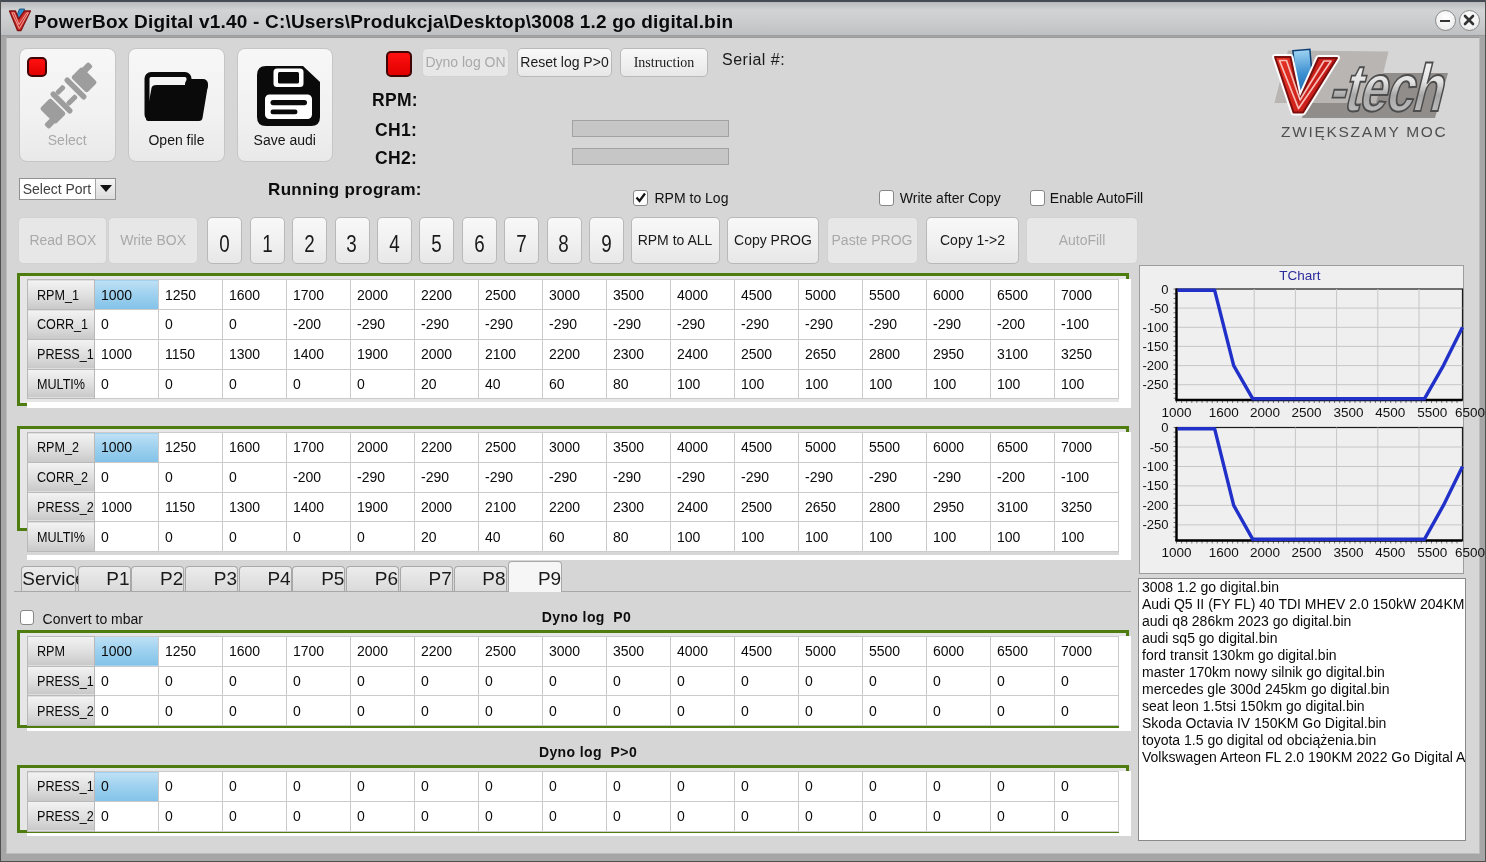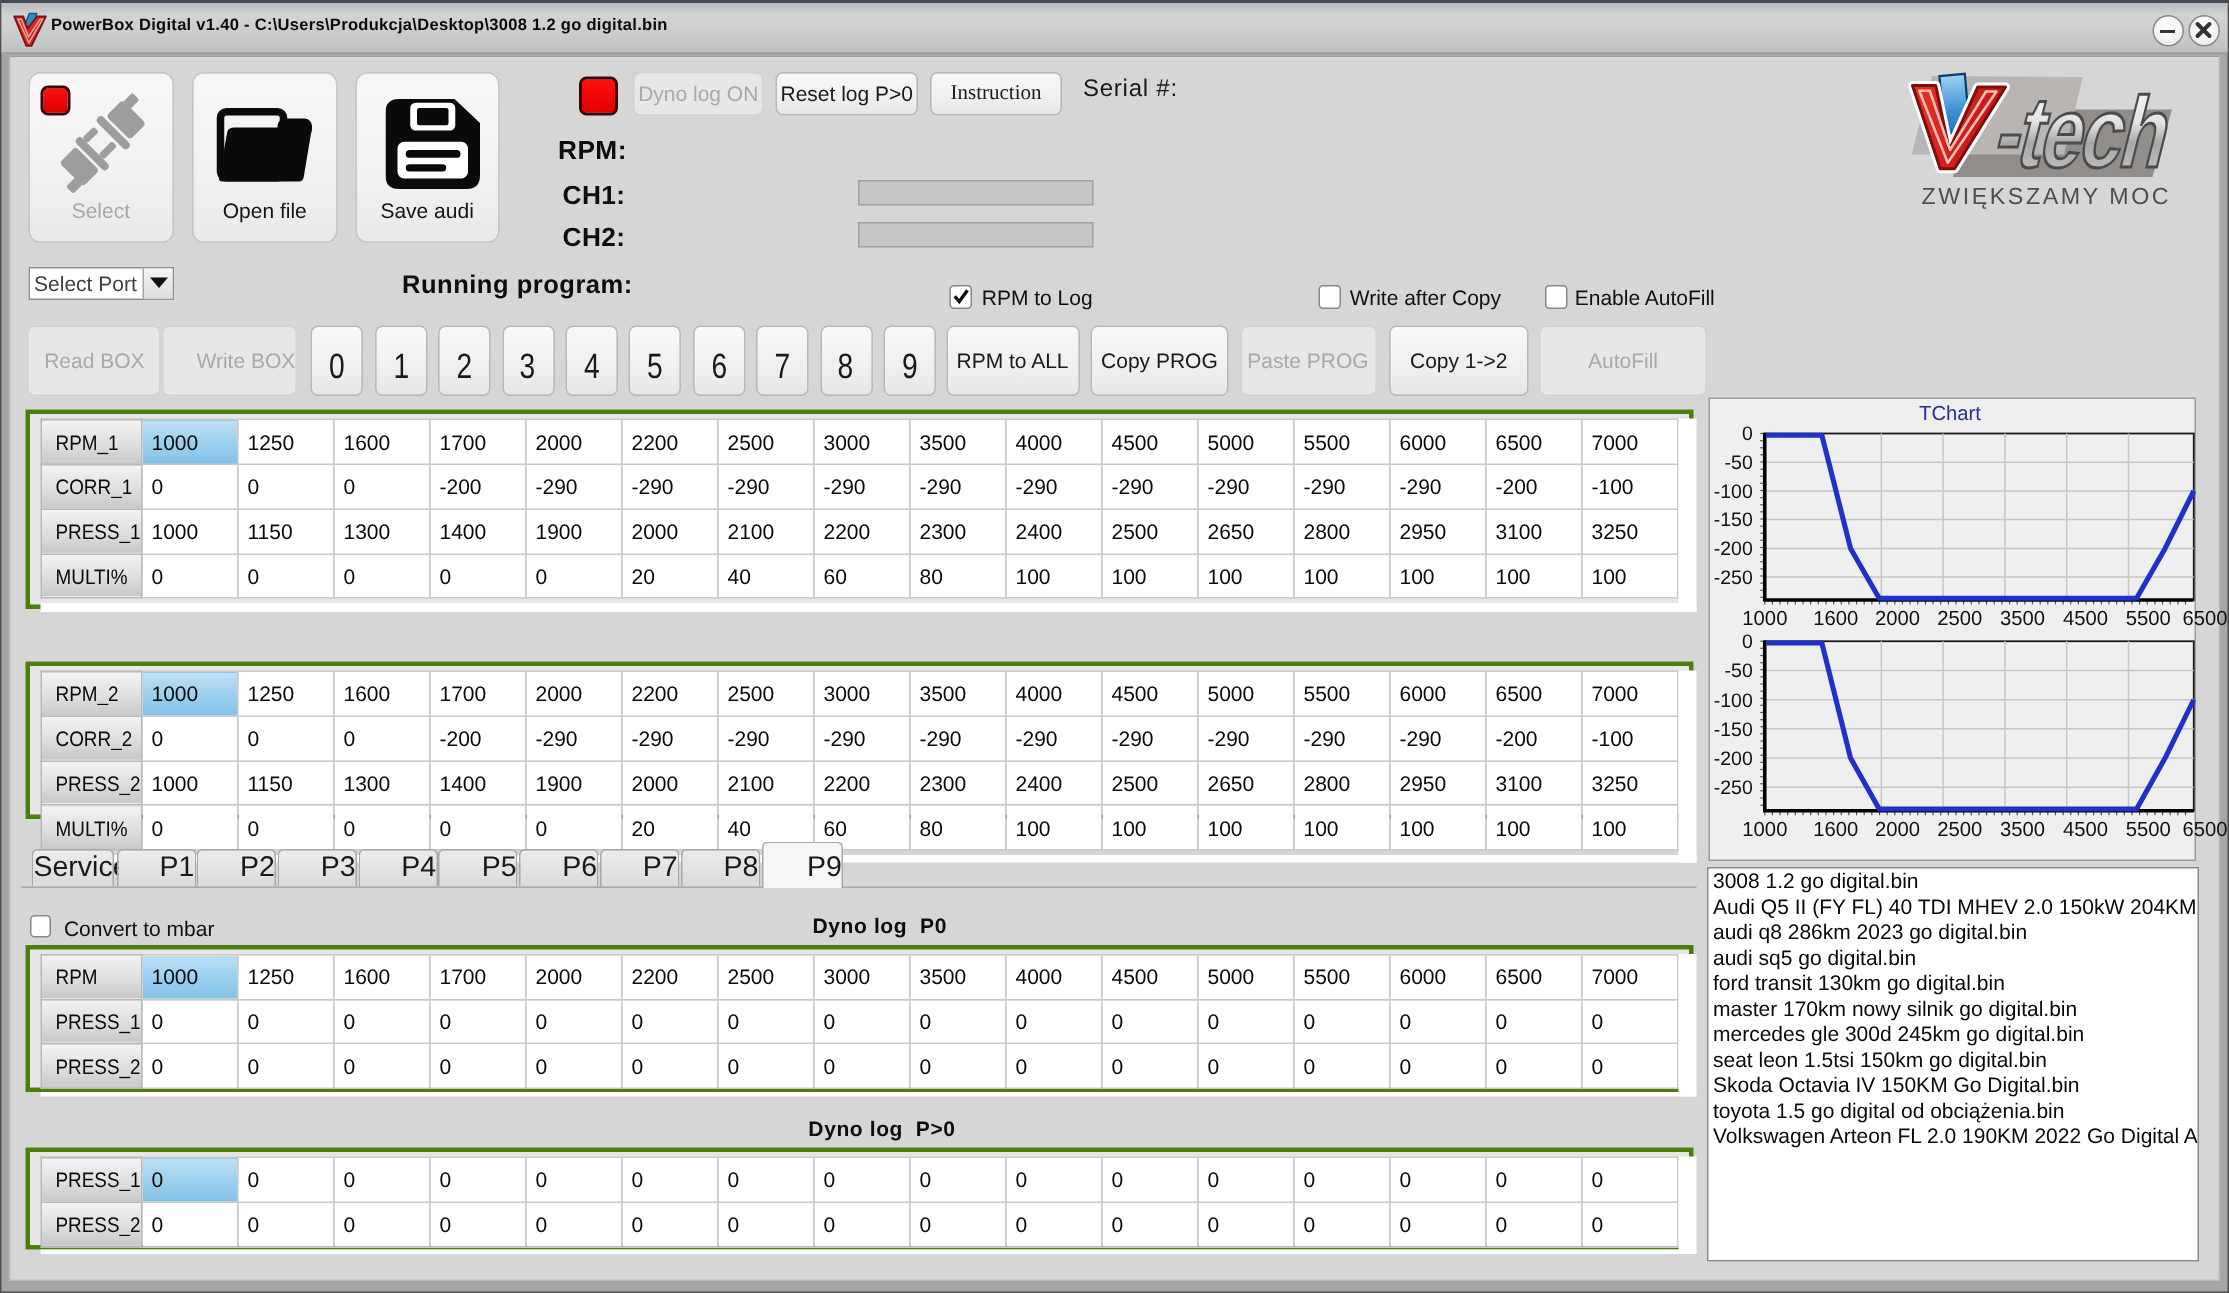--- a/index.html
+++ b/index.html
@@ -1,19 +1,19 @@
 <!DOCTYPE html>
 <html><head><meta charset="utf-8"><style>
 *{margin:0;padding:0;box-sizing:border-box;}
 html,body{width:1486px;height:862px;overflow:hidden;}
 body{position:relative;font-family:"Liberation Sans",sans-serif;background:#a6a6a6;}
 .abs{position:absolute;}
 #titlebar{position:absolute;left:1px;top:2px;width:1484px;height:33.5px;
  background:linear-gradient(180deg,#b9babc 0%,#d2d3d5 25%,#cbccce 60%,#bec0c2 100%);border-bottom:1px solid #9b9c9e;}
-#title-text{position:absolute;left:33px;top:9px;font-size:11px;font-weight:bold;color:#0a0a0a;letter-spacing:0.2px;}
+#title-text{position:absolute;left:33px;top:9px;font-size:19px;font-weight:bold;color:#0a0a0a;letter-spacing:0.2px;}
 .winbtn{position:absolute;top:7.5px;width:21px;height:21px;border-radius:50%;
  background:radial-gradient(circle at 50% 35%,#ffffff 0%,#f2f2f2 60%,#e2e2e2 100%);border:1.5px solid #8a8a8a;}
 #client{position:absolute;left:6px;top:36.5px;width:1473.5px;height:817px;background:#d6d6d6;border:1px solid #bdbdbd;border-top-color:#9a9a9a;}
 .frame-dark{position:absolute;background:#4f4f4f;}
 .bigbtn{position:absolute;top:47.5px;height:114px;border:1px solid #c6c6c6;border-radius:8px;
  background:linear-gradient(180deg,#f7f7f7 0%,#f1f1f1 60%,#e9e9e9 100%);}
 .bigbtn .lbl{position:absolute;left:0;right:0;top:83.5px;text-align:center;font-size:14px;color:#151515;}
 .btn{position:absolute;border:1px solid #b9b9b9;border-radius:5px;color:#1a1a1a;
  background:linear-gradient(180deg,#f8f8f8 0%,#f0f0f0 55%,#e7e7e7 100%);text-align:center;font-size:14px;}
 .btn.dis{background:#e7e7e7;border-color:#d2d2d2;color:#a9a9a9;}
@@ -150,21 +150,21 @@
       <path d="M13,13 L28.5,13 L37.5,56 L56.5,14 L75,14 L41,68.5 L31.5,68.5 Z" fill="none" stroke="#fcfcfc" stroke-width="6"></path>
       <path d="M13,13 L28.5,13 L37.5,56 L56.5,14 L75,14 L41,68.5 L31.5,68.5 Z" fill="url(#red)" stroke="#7d0f0f" stroke-width="2"></path>
       <path d="M17.5,16.5 L24.5,16.5 L38,56 L62,17 L69,17 L36.5,64.5 Z" fill="none" stroke="#f6beb6" stroke-width="1.7"></path>
     </g>
     <g transform="translate(65,67) skewX(-14)">
       <text x="0" y="0" font-family="Liberation Sans, sans-serif" font-weight="bold" font-size="67" transform="scale(0.75,1)" fill="url(#chr)" stroke="#4c4c4c" stroke-width="2" letter-spacing="-2">-tech</text>
     </g>
   </svg>
 <div class="abs" style="left:1281px;top:123px;font-size:15.5px;letter-spacing:1.7px;color:#4f4f4f;">ZWIĘKSZAMY MOC</div>
 <div class="btn dis" style="left:18.4px;top:216.5px;width:89px;height:47px;line-height:45px;">Read BOX</div>
-<div class="btn dis" style="left:108.4px;top:216.5px;width:89.5px;height:47px;line-height:45px;text-align:right;">Write BOX</div>
+<div class="btn dis" style="left:108.4px;top:216.5px;width:89.5px;height:47px;line-height:45px;">Write BOX</div>
 <div class="btn" style="left:207.3px;top:216.5px;width:35px;height:47px;line-height:52px;font-size:23.5px;"><span style="display:inline-block;transform:scaleX(0.8)">0</span></div>
 <div class="btn" style="left:249.7px;top:216.5px;width:35px;height:47px;line-height:52px;font-size:23.5px;"><span style="display:inline-block;transform:scaleX(0.8)">1</span></div>
 <div class="btn" style="left:292.1px;top:216.5px;width:35px;height:47px;line-height:52px;font-size:23.5px;"><span style="display:inline-block;transform:scaleX(0.8)">2</span></div>
 <div class="btn" style="left:334.5px;top:216.5px;width:35px;height:47px;line-height:52px;font-size:23.5px;"><span style="display:inline-block;transform:scaleX(0.8)">3</span></div>
 <div class="btn" style="left:376.9px;top:216.5px;width:35px;height:47px;line-height:52px;font-size:23.5px;"><span style="display:inline-block;transform:scaleX(0.8)">4</span></div>
 <div class="btn" style="left:419.3px;top:216.5px;width:35px;height:47px;line-height:52px;font-size:23.5px;"><span style="display:inline-block;transform:scaleX(0.8)">5</span></div>
 <div class="btn" style="left:461.7px;top:216.5px;width:35px;height:47px;line-height:52px;font-size:23.5px;"><span style="display:inline-block;transform:scaleX(0.8)">6</span></div>
 <div class="btn" style="left:504.1px;top:216.5px;width:35px;height:47px;line-height:52px;font-size:23.5px;"><span style="display:inline-block;transform:scaleX(0.8)">7</span></div>
 <div class="btn" style="left:546.5px;top:216.5px;width:35px;height:47px;line-height:52px;font-size:23.5px;"><span style="display:inline-block;transform:scaleX(0.8)">8</span></div>
 <div class="btn" style="left:588.9px;top:216.5px;width:35px;height:47px;line-height:52px;font-size:23.5px;"><span style="display:inline-block;transform:scaleX(0.8)">9</span></div>
@@ -250,21 +250,21 @@
           <td class="dc">100</td>
           <td class="dc">100</td>
           <td class="dc">100</td>
           <td class="dc">100</td>
         </tr>
       </tbody>
     </table>
     <div class="wfill" style="left:7px;top:126px;width:1104px;height:6px;"></div>
     <div class="wfill" style="left:1098.5px;top:3px;width:12px;height:129px;"></div>
   </div>
-<div class="tctr" style="top:441px;height:105px;">
+<div class="tctr" style="top:426px;height:105px;">
     <table class="grid" style="left:7px;top:3px;">
       <tbody>
         <tr>
           <td class="hc"><span class="hx">RPM_2</span></td>
           <td class="dc sel">1000</td>
           <td class="dc">1250</td>
           <td class="dc">1600</td>
           <td class="dc">1700</td>
           <td class="dc">2000</td>
           <td class="dc">2200</td>

